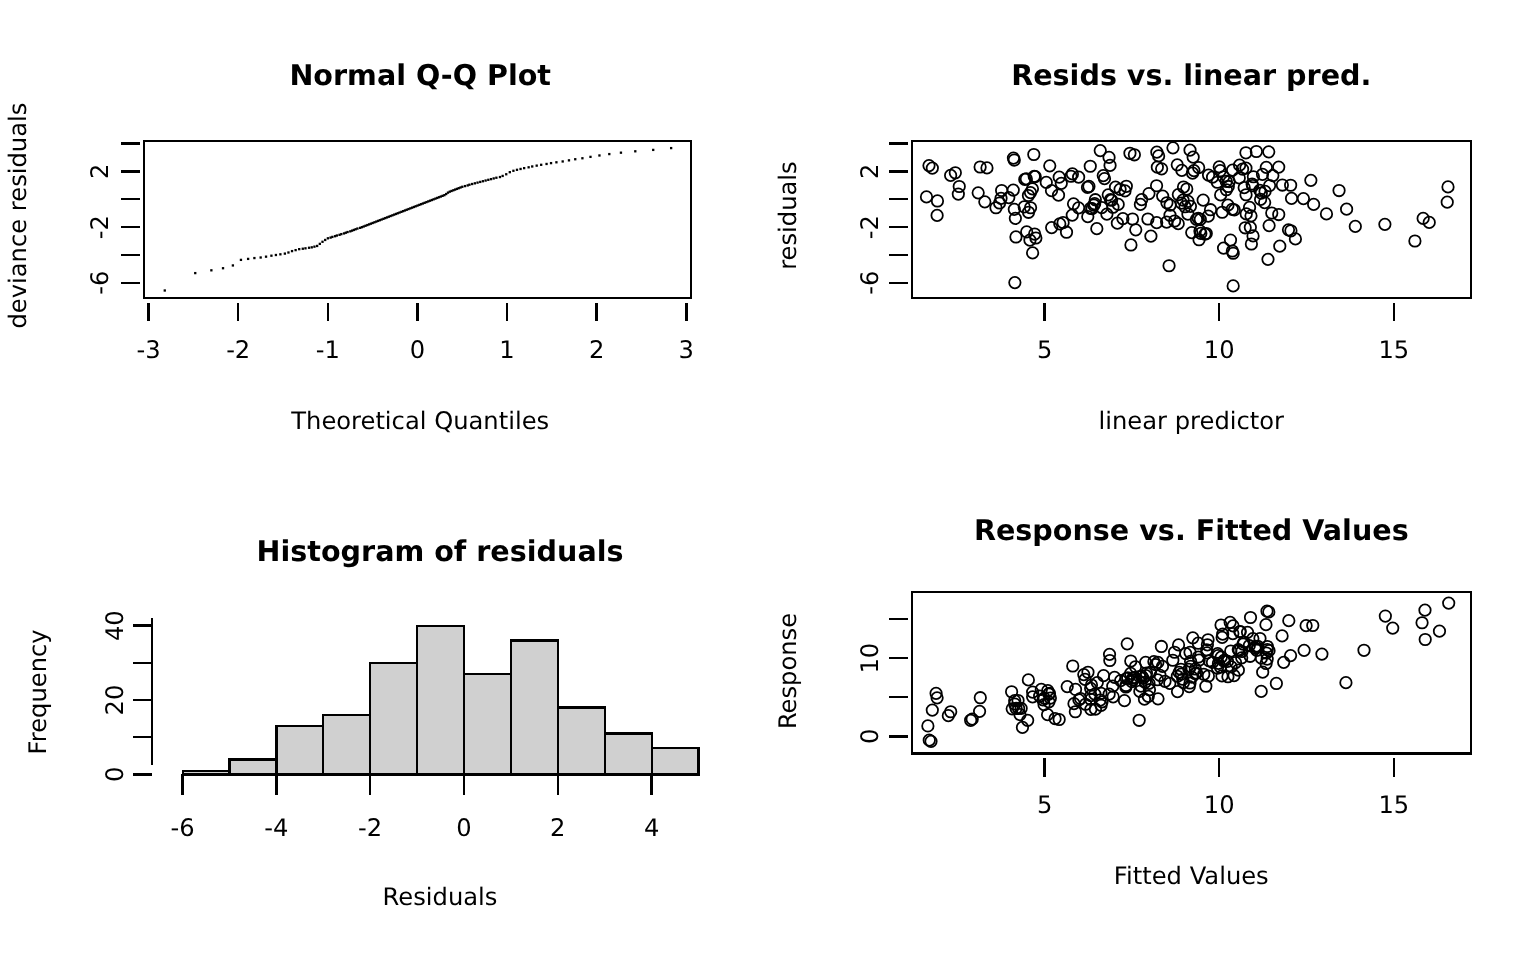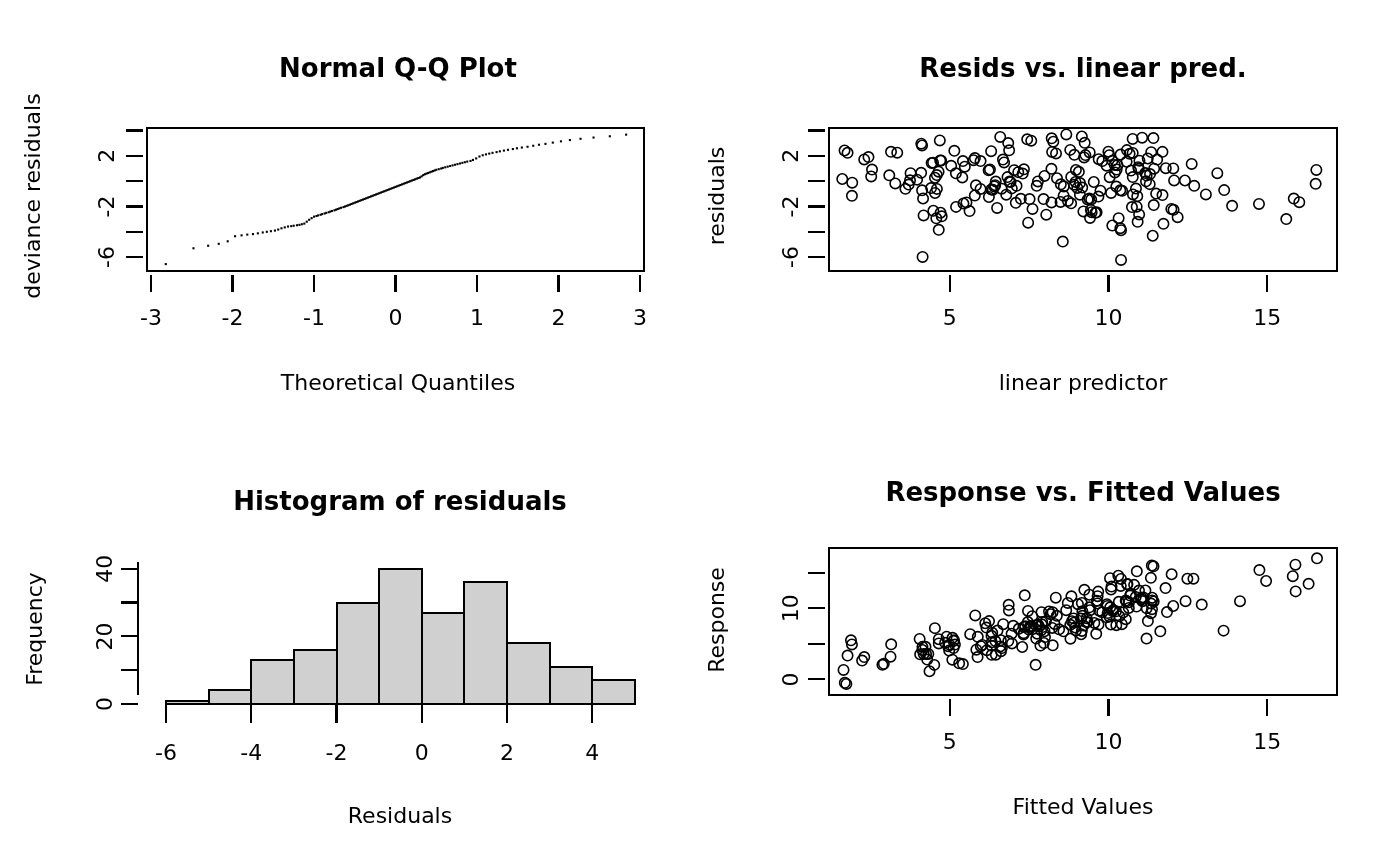--- a/index.html
+++ b/index.html
@@ -18,24 +18,24 @@
   #panel-grid {
     position: relative;
     width: 1400px;
     height: 866px;
   }
   .panel {
     position: absolute;
     width: 700px;
     height: 433px;
   }
-  .panel-qq      { left: 0;   top: 0; margin-left: 16px; }
+  .panel-qq      { left: 0;   top: 0; }
   .panel-resid   { left: 700px; top: 0; }
   .panel-hist    { left: 18px;   top: 433px; }
-  .panel-response{ left: 700px; top: 424px; text-decoration: underline; }
+  .panel-response{ left: 700px; top: 414px; text-decoration: underline; }
 
   .panel-svg {
     display: block;
     width: 700px;
     height: 433px;
   }
   text { fill: #000000; }
   .ttl {
     font-family: "DejaVu Sans", "Liberation Sans", sans-serif;
     font-weight: bold;

